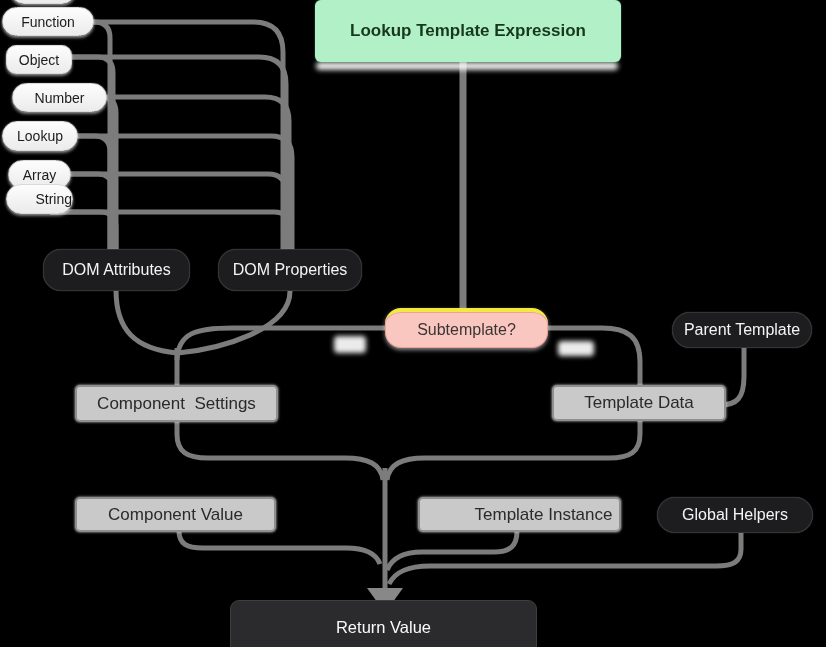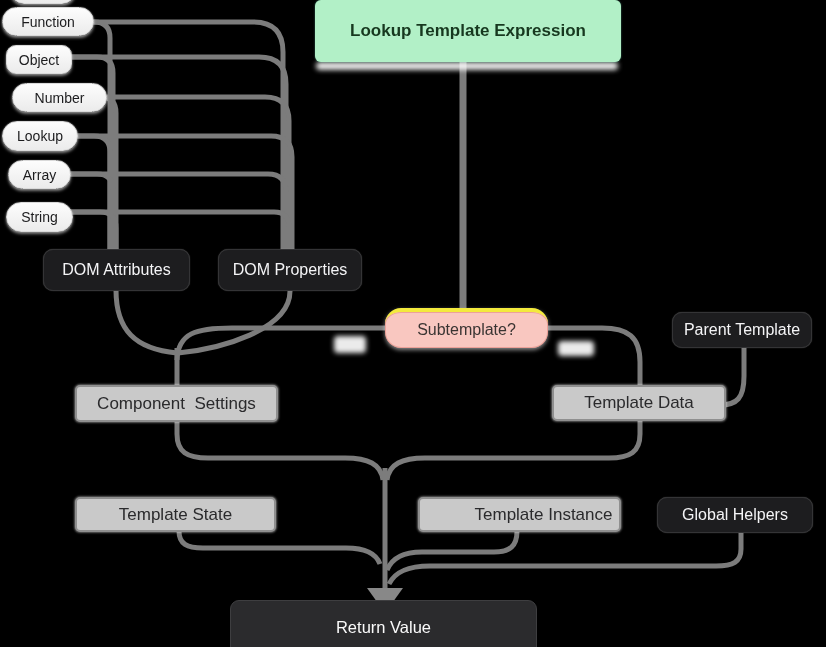--- a/index.html
+++ b/index.html
@@ -21,21 +21,21 @@
   }
   
   .start{
     background:#b2f0c7;border-radius:6px;
     color:#17381f;font-size:17px;font-weight:bold;
     box-shadow:0 0 2px rgba(120,240,200,.5);
     justify-content:center;
   }
   
   .dark{
-    background:#1d1d1f;border:1px solid #343436;border-radius:10px;
+    background:#1d1d1f;border:1px solid #343436;border-radius:18px;
     color:#f4f4f6;font-size:16px;
     box-shadow:0 0 1px rgba(255,255,255,.35);
   }
   
   .gray{
     background:#c9c9c9;border:2px solid #8f8f8f;border-radius:5px;
     color:#2a2a2c;font-size:17px;
     box-shadow:0 0 2px 1px rgba(255,255,255,.38);
   }
   
@@ -110,21 +110,21 @@
   </div>
   <div class="node pill" style="left:3px;top:83px;width:95px;height:29px;margin-left:9px;">
     <span>Number</span>
   </div>
   <div class="node pill" style="left:2px;top:121px;width:76px;height:30px;">
     <span>Lookup</span>
   </div>
   <div class="node pill" style="left:8px;top:160px;width:63px;height:29px;">
     <span>Array</span>
   </div>
-  <div class="node pill" style="left:6px;top:202px;width:67px;height:30px;">
+  <div class="node pill" style="left:6px;top:184px;width:67px;height:30px;justify-content:flex-end;">
     <span>String</span>
   </div>
 
   <div class="node start" style="left:315px;top:0px;width:306px;height:62px;">
     <span>Lookup Template Expression</span>
   </div>
 
   <div class="node dark" style="left:43px;top:249px;width:147px;height:42px;">
     <span>DOM Attributes</span>
   </div>
@@ -141,21 +141,21 @@
   </div>
 
   <div class="node dark" style="left:672px;top:312px;width:140px;height:36px;">
     <span>Parent Template</span>
   </div>
   <div class="node gray" style="left:552px;top:385px;width:174px;height:36px;">
     <span>Template Data</span>
   </div>
 
   <div class="node gray" style="left:75px;top:497px;width:201px;height:35px;">
-    <span>Template State</span>
+    <span>Component Value</span>
   </div>
   <div class="node gray" style="left:418px;top:497px;width:203px;height:35px;padding-left:48px;">
     <span>Template Instance</span>
   </div>
   <div class="node dark" style="left:657px;top:497px;width:156px;height:36px;">
     <span>Global Helpers</span>
   </div>
 
   <div class="node return" style="left:230px;top:600px;width:307px;height:54px;align-items:flex-start;padding-top:17px;">
     <span>Return Value</span>

